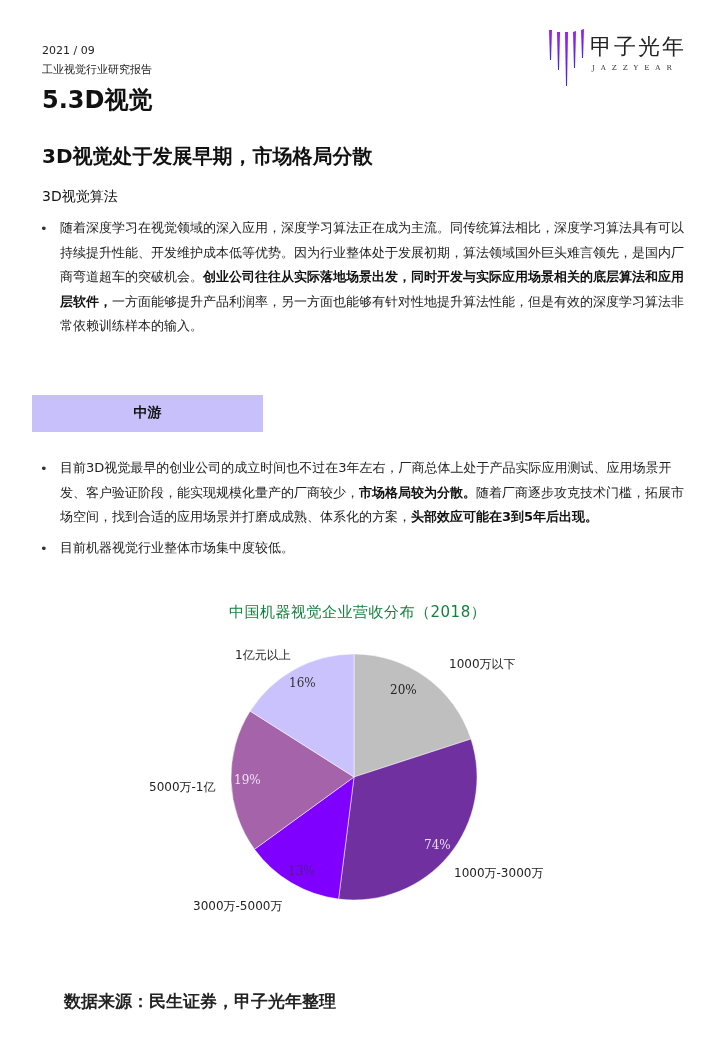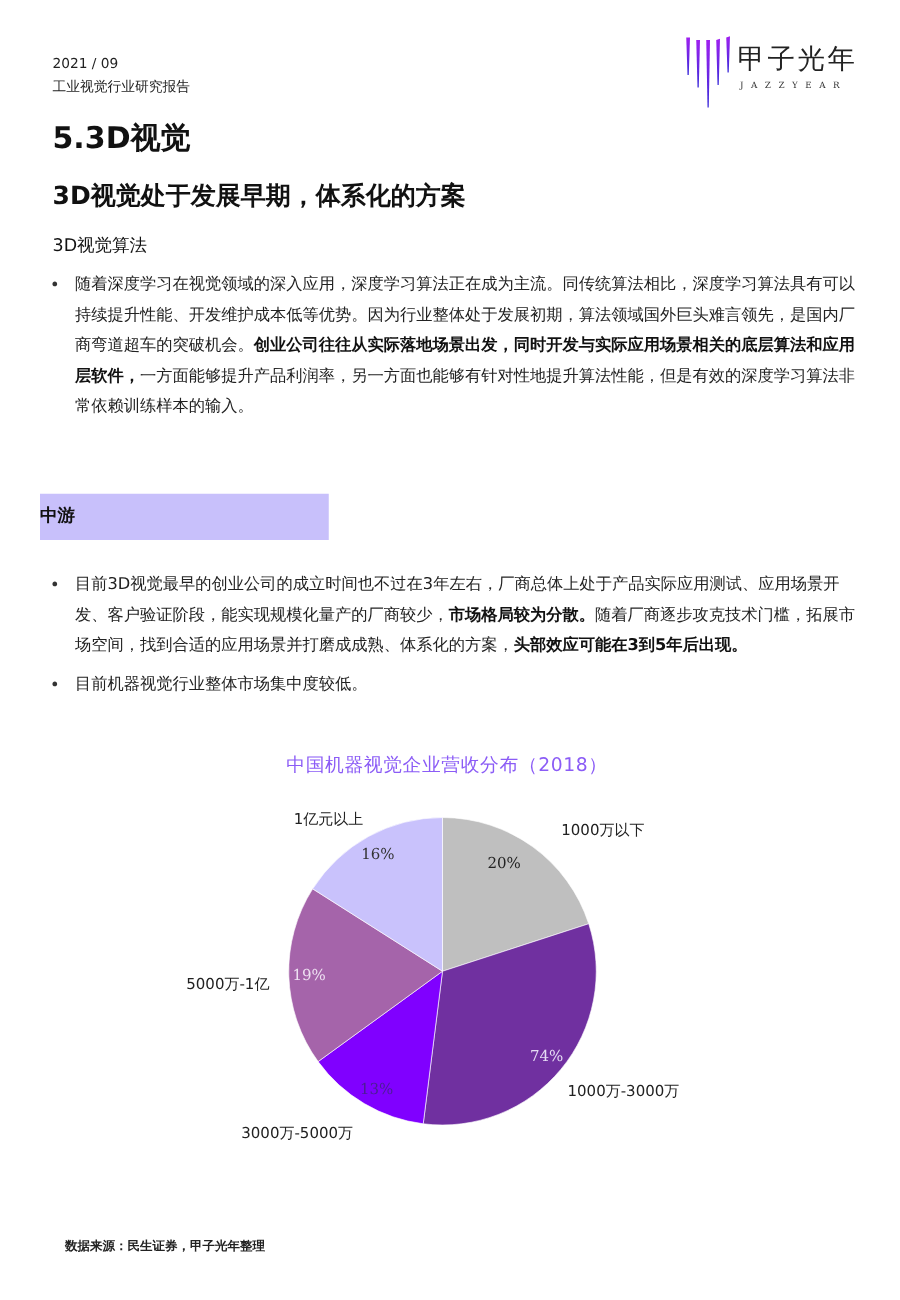--- a/index.html
+++ b/index.html
@@ -4,32 +4,32 @@
 <style>
   html, body { margin: 0; padding: 0; }
   body { width: 720px; height: 1040px; background: #ffffff; position: relative; overflow: hidden;
          font-family: "DejaVu Sans", "Liberation Sans", sans-serif; color: #111; }
   .abs { position: absolute; }
   .hdr-date { left: 42px; top: 44px; font-size: 11px; color: #222; text-align: right; }
   .hdr-report { left: 42px; top: 62px; font-size: 11px; color: #222; }
   .logo { left: 545px; top: 28px; width: 160px; height: 60px; text-decoration: underline; }
   .logo-cn { position: absolute; left: 45px; top: 4px; font-size: 22px; letter-spacing: 2px; color: #222; font-family: "DejaVu Serif", serif; }
   .logo-en { position: absolute; left: 47px; top: 36px; font-size: 7px; letter-spacing: 6px; color: #333; font-family: "DejaVu Serif", serif; }
-  .sec-title { left: 42px; top: 94px; font-size: 24px; font-weight: bold; }
+  .sec-title { left: 42px; top: 84px; font-size: 24px; font-weight: bold; }
   .sub-title { left: 42px; top: 143px; font-size: 20px; font-weight: bold; }
   .algo-title { left: 42px; top: 188px; font-size: 14px; font-weight: normal; }
   .para { left: 60px; width: 630px; font-size: 13px; line-height: 24.5px; color: #222; }
   .bullet { left: 40px; font-size: 13px; color: #333; }
   .para b { font-weight: bold; color: #111; }
   .mid-box { left: 32px; top: 395px; width: 231px; height: 37px; background: #c8c0fb; }
-  .mid-label { position: absolute; width: 100%; text-align: left; top: 9px; font-size: 14px; font-weight: bold; }
-  .chart-title { left: 229px; top: 603px; font-size: 15px; color: #8b5cf6; letter-spacing: 0.5px; }
+  .mid-label { position: absolute; width: 100%; text-align: center; top: 9px; font-size: 14px; font-weight: bold; }
+  .chart-title { left: 229px; top: 603px; font-size: 15px; color: #15803d; letter-spacing: 0.5px; }
   .lbl { font-size: 12px; color: #222; }
   .pct { font-size: 12px; font-family: "DejaVu Serif", serif; }
-  .footer-src { left: 52px; top: 990px; font-size: 10px; font-weight: bold; color: #222; }
+  .footer-src { left: 64px; top: 990px; font-size: 17px; font-weight: bold; color: #222; }
   .page-no { left: 650px; top: 1038px; font-size: 14px; color: #111; }
 </style>
 </head>
 <body>
 
 <div class="abs hdr-date">2021 / 09</div>
 <div class="abs hdr-report">工业视觉行业研究报告</div>
 
 <div class="abs logo">
   <svg width="40" height="60" style="position:absolute;left:0;top:0">
@@ -43,21 +43,21 @@
     <polygon points="12,4 15,4 14,42 13,42" fill="url(#lg)"></polygon>
     <polygon points="20,4 23,4 22,58 21,58" fill="url(#lg)"></polygon>
     <polygon points="28,4 31,3 30,40 29,40" fill="url(#lg)"></polygon>
     <polygon points="36,2 39,1 38,30 37,30" fill="url(#lg)"></polygon>
   </svg>
   <div class="logo-cn">甲子光年</div>
   <div class="logo-en">JAZZYEAR</div>
 </div>
 
 <div class="abs sec-title">5.3D视觉</div>
-<div class="abs sub-title">3D视觉处于发展早期，体系化的方案</div>
+<div class="abs sub-title">3D视觉处于发展早期，市场格局分散</div>
 <div class="abs algo-title">3D视觉算法</div>
 
 <div class="abs bullet" style="top:221px">•</div>
 <div class="abs para" style="top:216px">
   <span>随着深度学习在视觉领域的深入应用，深度学习算法正在成为主流。同传统算法相比，深度学习算法具有可以持续提升性能、开发维护成本低等优势。因为行业整体处于发展初期，算法领域国外巨头难言领先，是国内厂商弯道超车的突破机会。</span><b>创业公司往往从实际落地场景出发，同时开发与实际应用场景相关的底层算法和应用层软件，</b><span>一方面能够提升产品利润率，另一方面也能够有针对性地提升算法性能，但是有效的深度学习算法非常依赖训练样本的输入。</span>
 </div>
 
 <div class="abs mid-box">
   <div class="mid-label">中游</div>
 </div>

